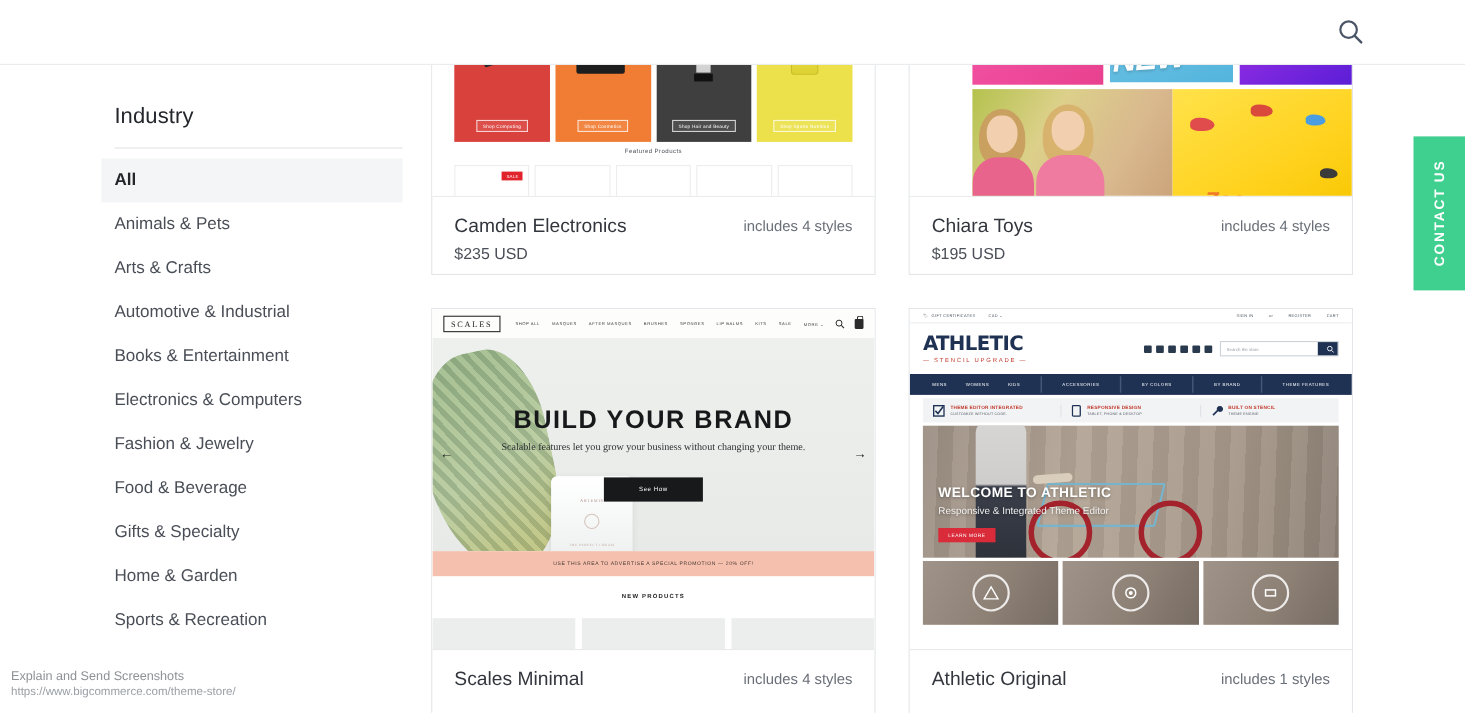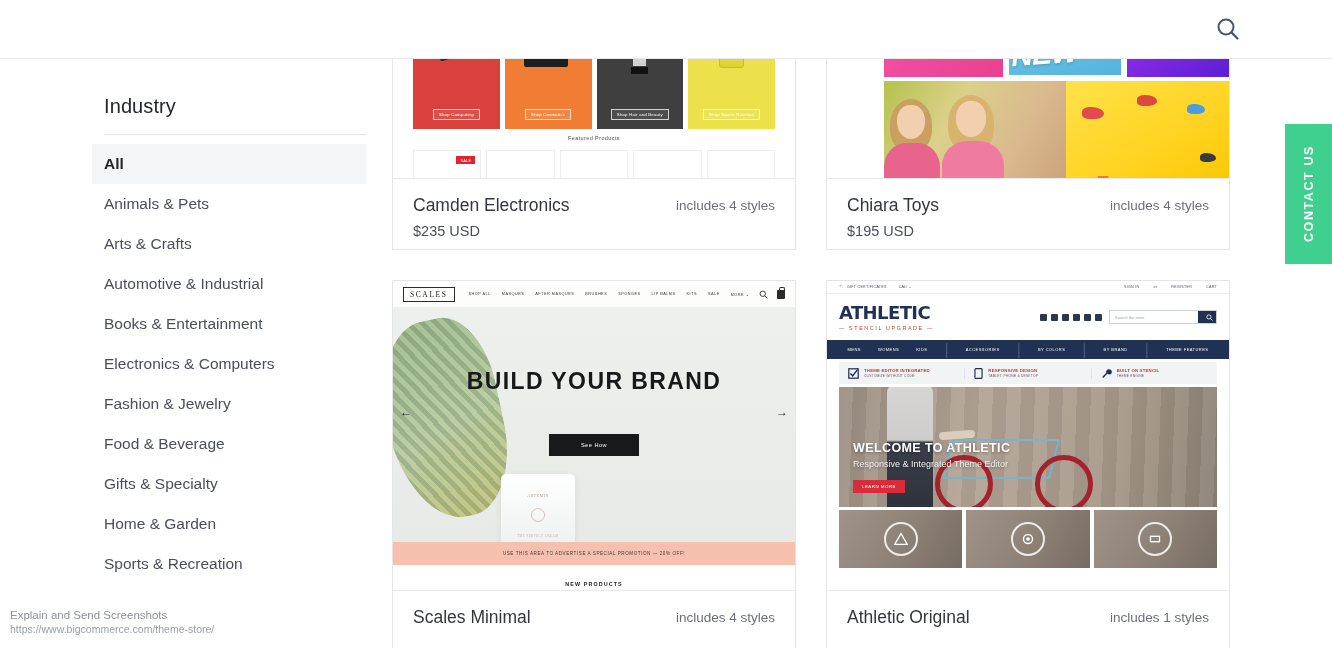--- a/index.html
+++ b/index.html
@@ -227,21 +227,21 @@
   .sc-nav { display:flex; gap:11px; margin-left:14px; }
   .sc-nav span { font-size:3.8px; letter-spacing:.5px; color:#3a3a3a; white-space:nowrap; }
   .sc-icons { margin-left:auto; display:flex; align-items:center; gap:9px; }
   .sc-bag { width:8px; height:9px; background:#2b2b2b; border-radius:1px; position:relative; }
   .sc-bag:before {
     content:""; position:absolute; left:2px; top:-2.5px;
     width:4px; height:3px; border:1px solid #2b2b2b; border-bottom:none;
     border-radius:2px 2px 0 0;
   }
   .sc-hero {
-    position:relative; height:235px; overflow:hidden;
+    position:relative; height:194px; overflow:hidden;
     background:linear-gradient(180deg,#eef0ee 0%,#e8eae7 100%);
   }
   .sc-pine {
     position:absolute; left:-6px; top:12px; width:115px; height:200px;
     background:
       repeating-linear-gradient(58deg, rgba(120,150,110,.55) 0 5px, rgba(170,195,150,.5) 5px 10px),
       linear-gradient(160deg,#9fba8f 0%,#cfd9b2 55%,#e0c96a 100%);
     border-radius:50% 40% 45% 55%;
     transform:rotate(-12deg);
   }
@@ -593,20 +593,21 @@
           </div>
         </div>
         <div class="sc-hero">
           <div class="sc-pine"></div>
           <div class="sc-jar">
             <div class="sc-jar-txt">ARTEMIS</div>
             <div class="sc-jar-emb"></div>
             <div class="sc-jar-txt2">THE PERFECT CREAM</div>
           </div>
           <div class="sc-h1">BUILD YOUR BRAND</div>
+          <div class="sc-sub">Scalable features let you grow your business without changing your theme.</div>
           <div class="sc-cta">See How</div>
           <div class="sc-arrow l">←</div>
           <div class="sc-arrow r">→</div>
         </div>
         <div class="sc-promo">USE THIS AREA TO ADVERTISE A SPECIAL PROMOTION — 20% OFF!</div>
         <div class="sc-newp">NEW PRODUCTS</div>
         <div class="sc-prow">
           <div></div>
           <div></div>
           <div></div>

